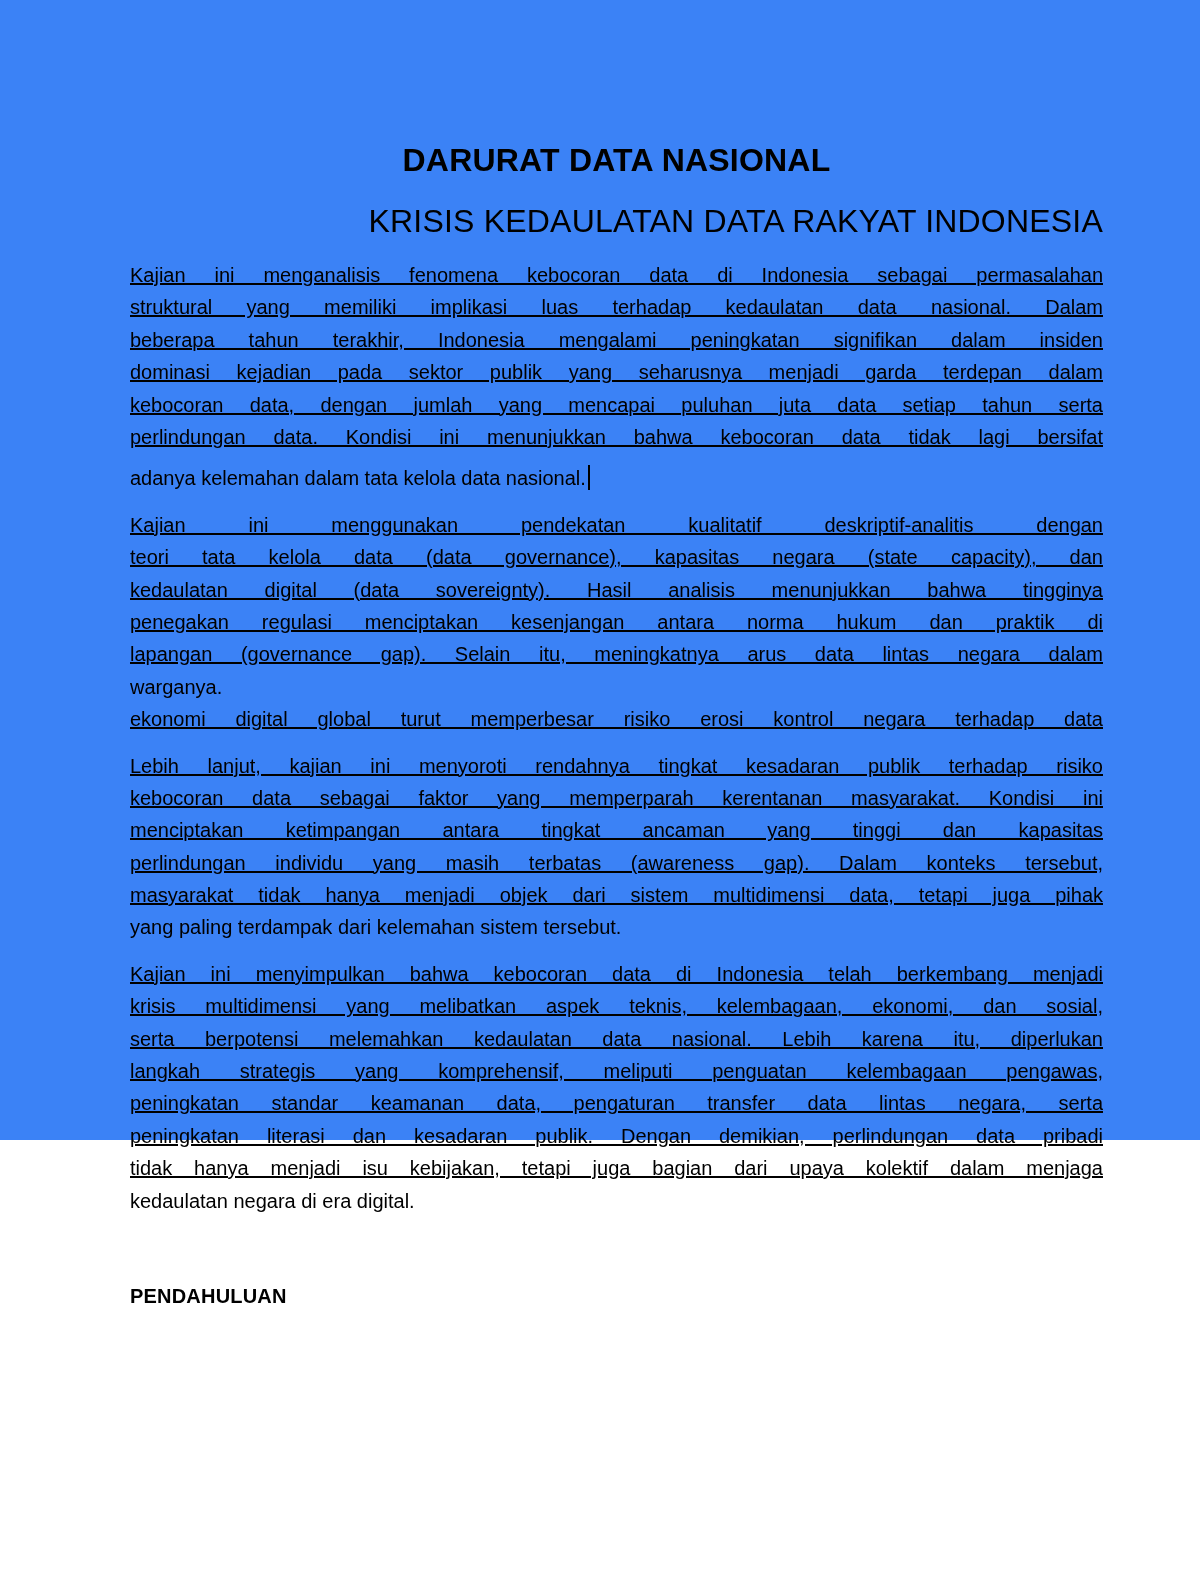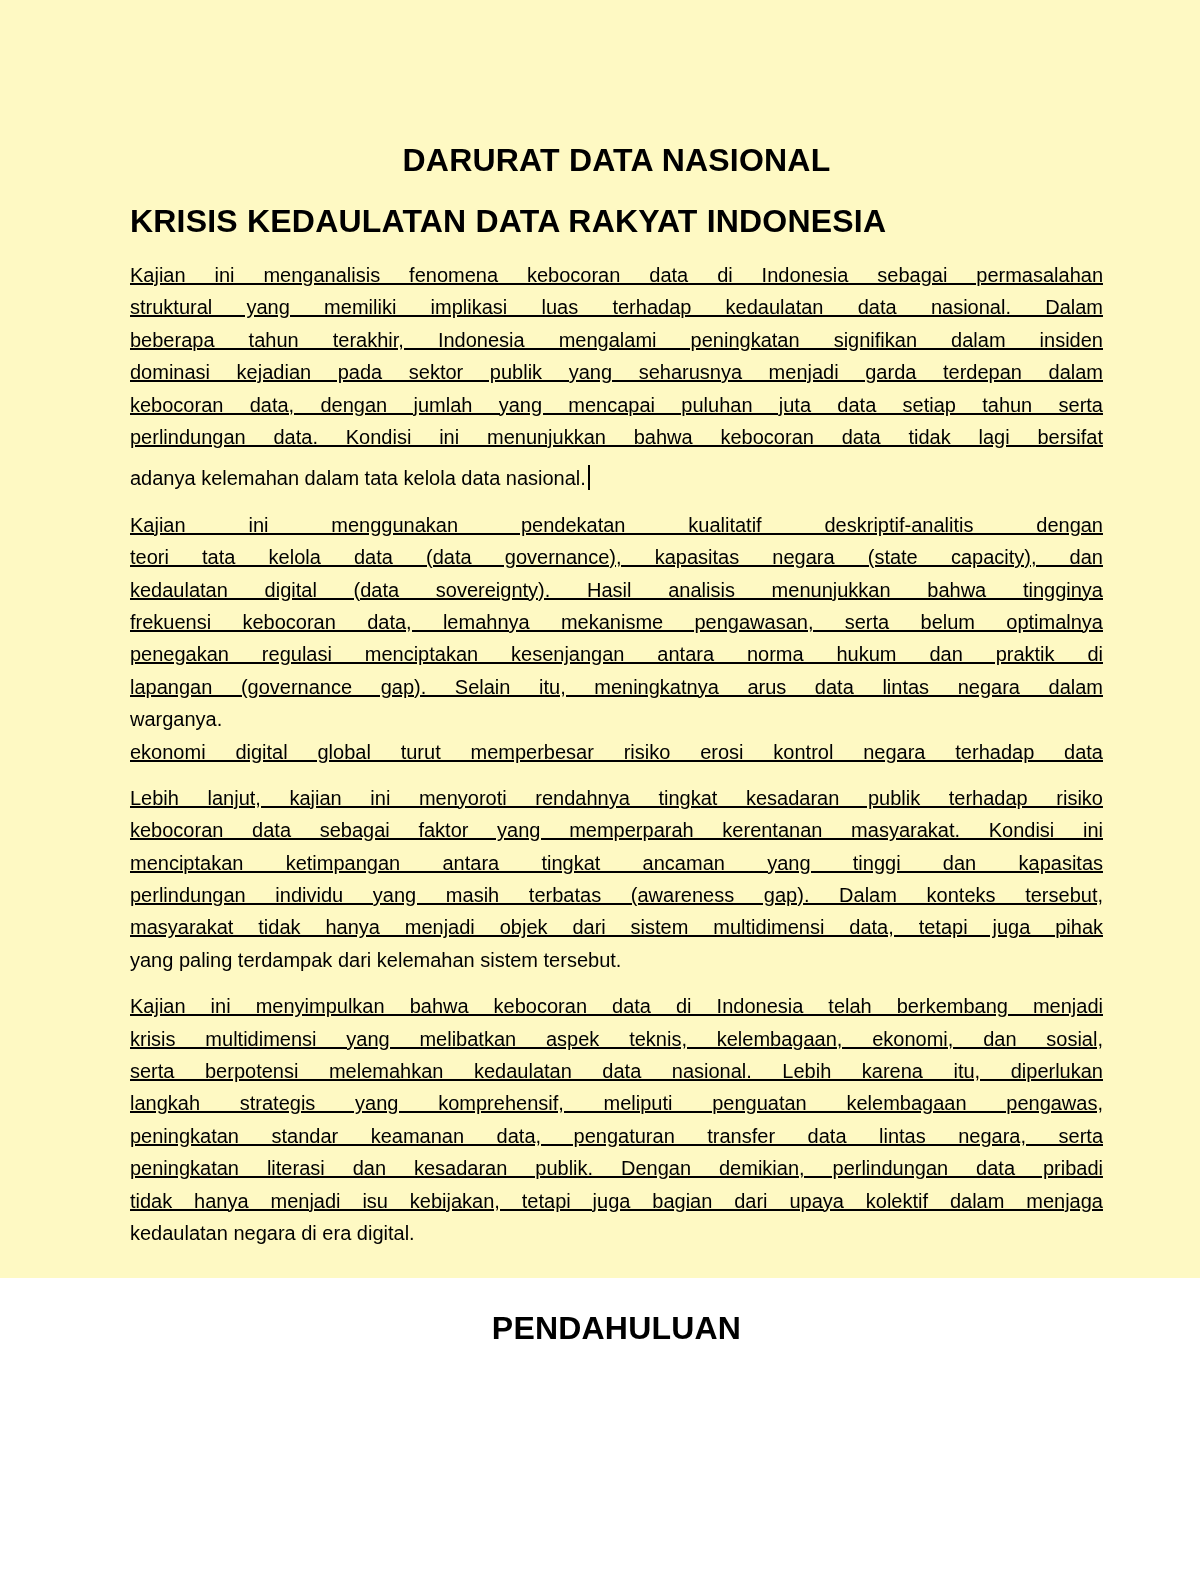--- a/index.html
+++ b/index.html
@@ -10,37 +10,37 @@
   }
   body {
     width: 1200px;
     height: 1570px;
     overflow: hidden;
     font-family: "Liberation Sans", "DejaVu Sans", sans-serif;
     color: #000000;
   }
   .doc-page {
     width: 1200px;
-    height: 1278px;
-    background: #fef9c3;
+    height: 1140px;
+    background: #3b82f6;
     padding: 141px 97px 0 130px;
   }
   .doc-title {
     font-size: 32px;
     font-weight: 700;
     line-height: 38px;
     text-align: center;
     margin: 0 0 23px 0;
     letter-spacing: 0.2px;
   }
   .doc-subtitle {
     font-size: 32px;
-    font-weight: 700;
+    font-weight: 400;
     line-height: 38px;
-    text-align: left;
+    text-align: right;
     margin: 0 0 19px 0;
     letter-spacing: 0.2px;
   }
   .para {
     margin: 0 0 14px 0;
   }
   .tline {
     font-size: 20px;
     line-height: 32.4px;
     white-space: nowrap;          
@@ -68,24 +68,24 @@
   }
   .caret {
     display: inline-block;
     width: 2px;
     height: 25px;
     background: #000000;
     vertical-align: -5px;
     margin-left: 2px;
   }
   .section-heading {
-    font-size: 32px;
+    font-size: 20px;
     font-weight: 700;
     line-height: 34px;
-    text-align: center;
+    text-align: left;
     margin: 62px 0 0 0;
     letter-spacing: 0.2px;
   }
 </style>
 </head>
 <body>
 
 <div class="doc-page">
 
   <h1 class="doc-title">DARURAT DATA NASIONAL</h1>
@@ -101,21 +101,20 @@
     <div class="tline">perlindungan data. Kondisi ini menunjukkan bahwa kebocoran data tidak lagi bersifat</div>
     <div class="tline lastline">
       <span>adanya kelemahan dalam tata kelola data nasional.</span><span class="caret"></span>
     </div>
   </div>
 
   <div class="para">
     <div class="tline">Kajian ini menggunakan pendekatan kualitatif deskriptif-analitis dengan</div>
     <div class="tline">teori tata kelola data (data governance), kapasitas negara (state capacity), dan</div>
     <div class="tline">kedaulatan digital (data sovereignty). Hasil analisis menunjukkan bahwa tingginya</div>
-    <div class="tline">frekuensi kebocoran data, lemahnya mekanisme pengawasan, serta belum optimalnya</div>
     <div class="tline">penegakan regulasi menciptakan kesenjangan antara norma hukum dan praktik di</div>
     <div class="tline">lapangan (governance gap). Selain itu, meningkatnya arus data lintas negara dalam</div>
     <div class="tline lastline">warganya.</div>
     <div class="tline">ekonomi digital global turut memperbesar risiko erosi kontrol negara terhadap data</div>
   </div>
 
   <div class="para">
     <div class="tline">Lebih lanjut, kajian ini menyoroti rendahnya tingkat kesadaran publik terhadap risiko</div>
     <div class="tline">kebocoran data sebagai faktor yang memperparah kerentanan masyarakat. Kondisi ini</div>
     <div class="tline">menciptakan ketimpangan antara tingkat ancaman yang tinggi dan kapasitas</div>

